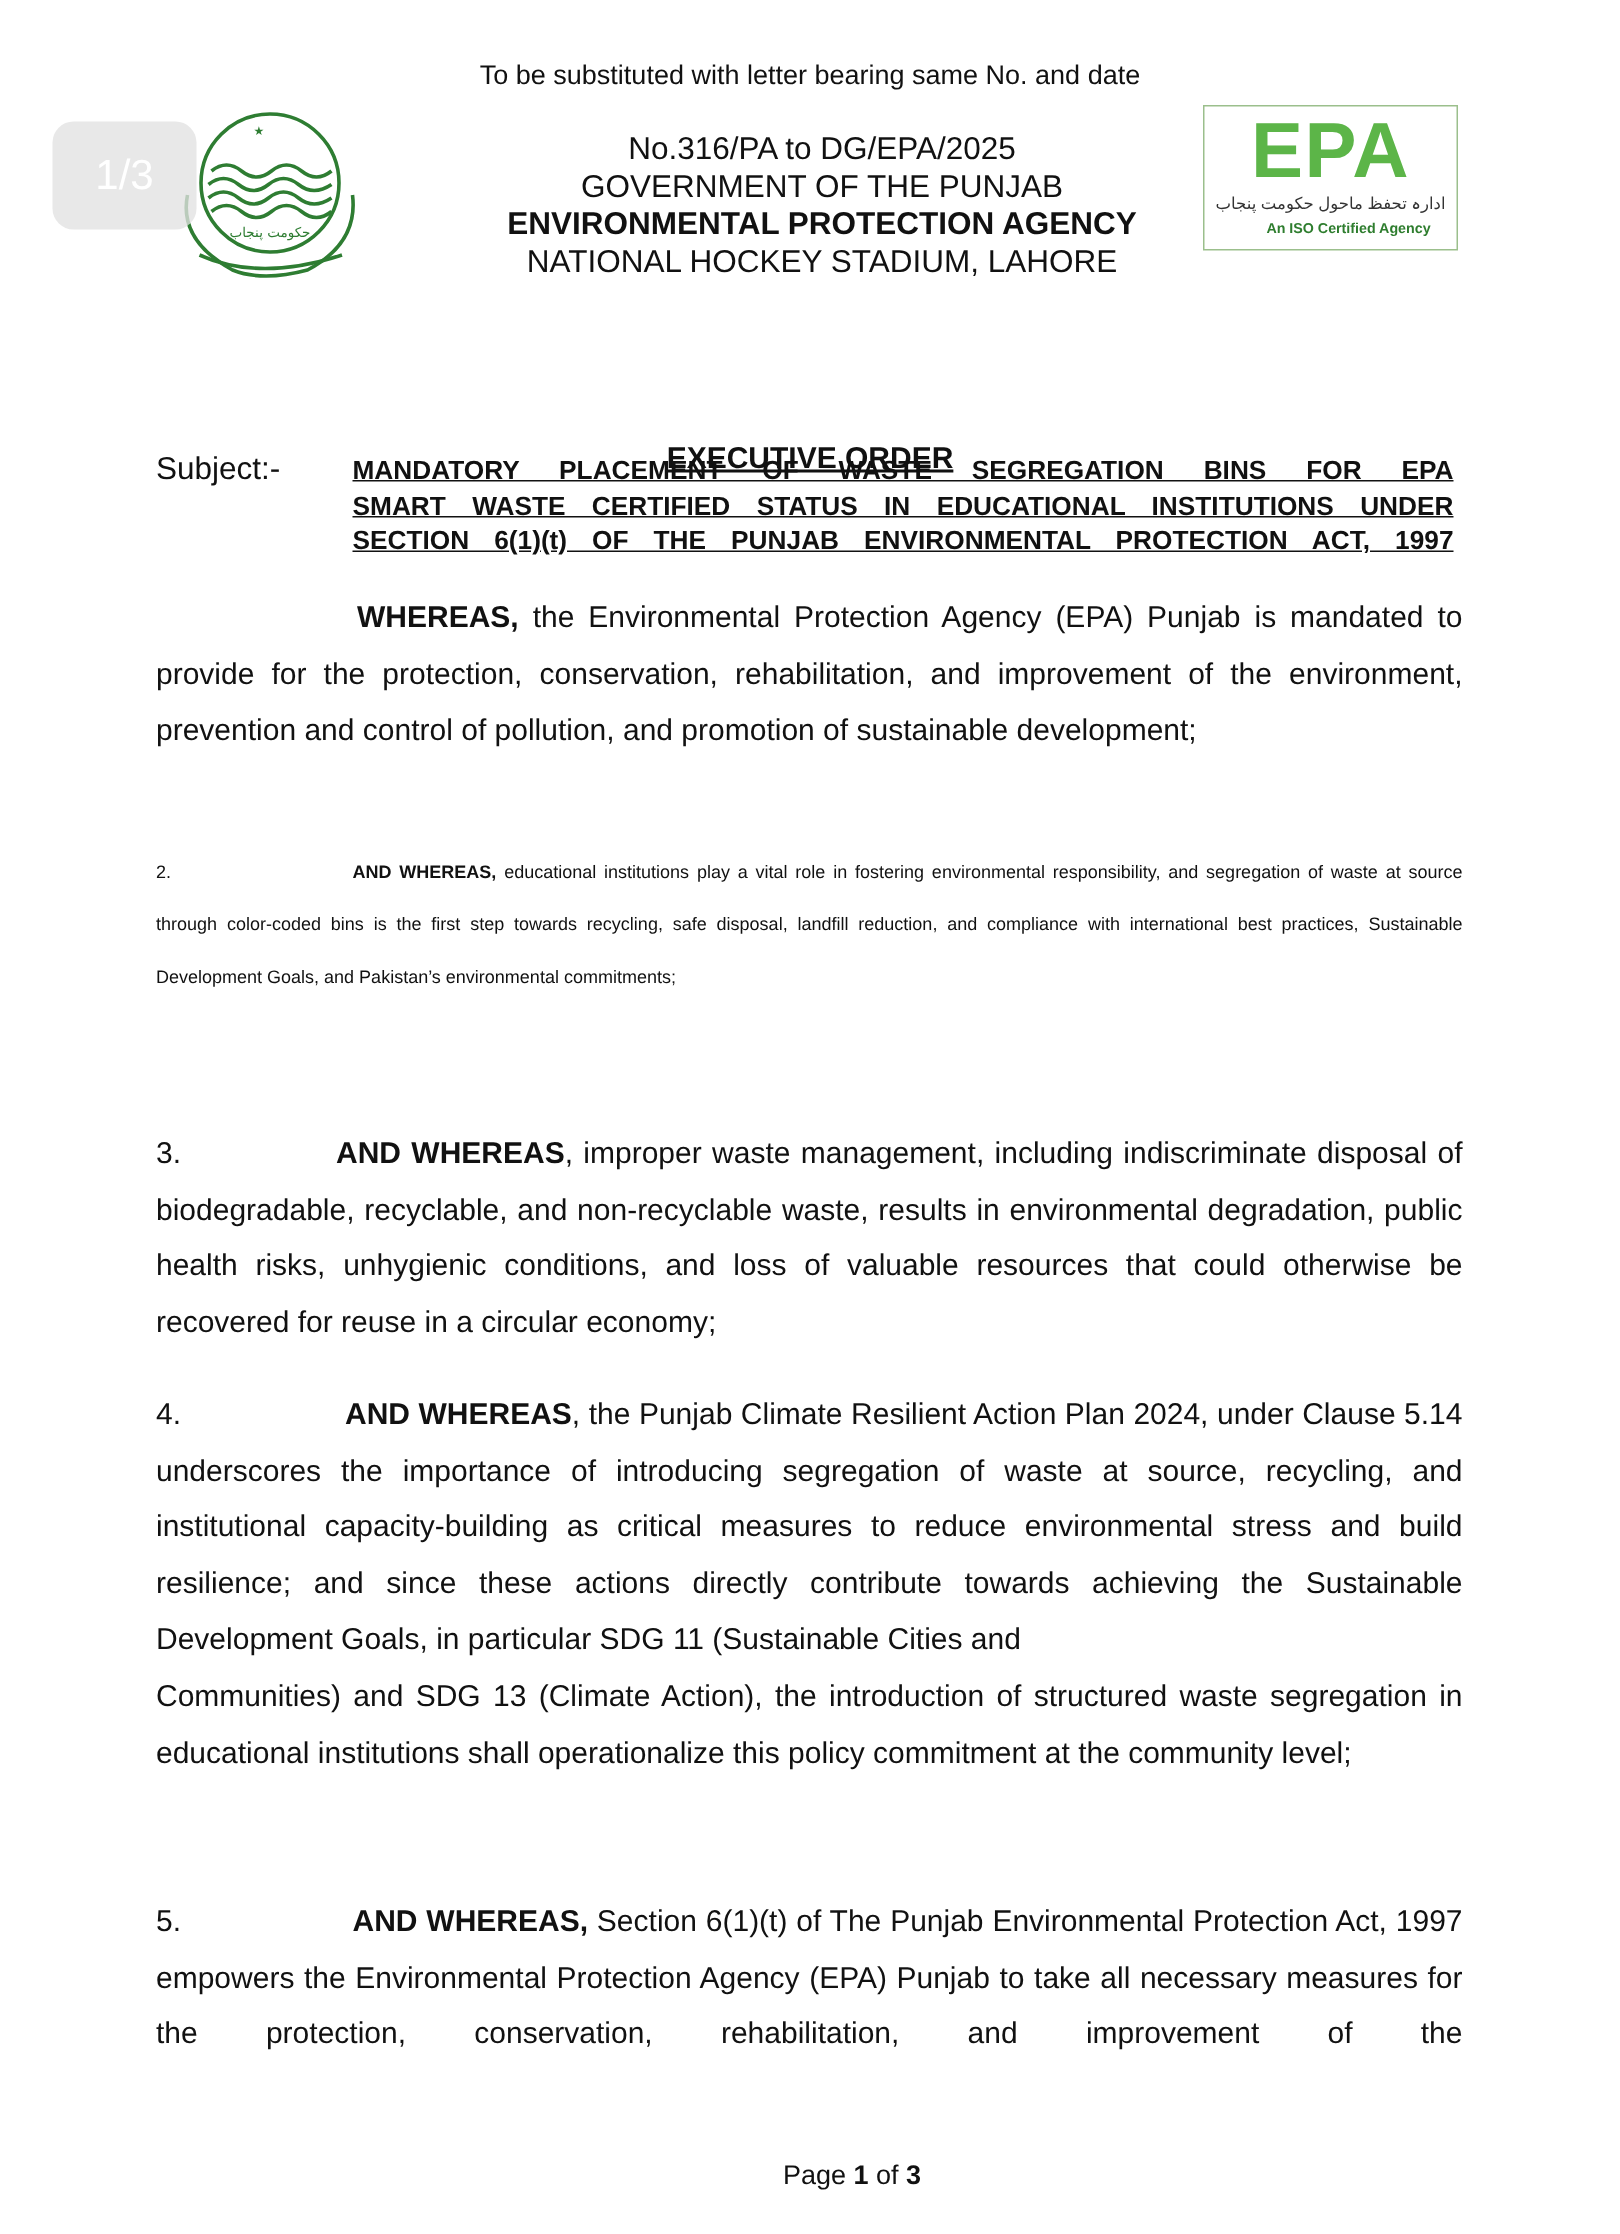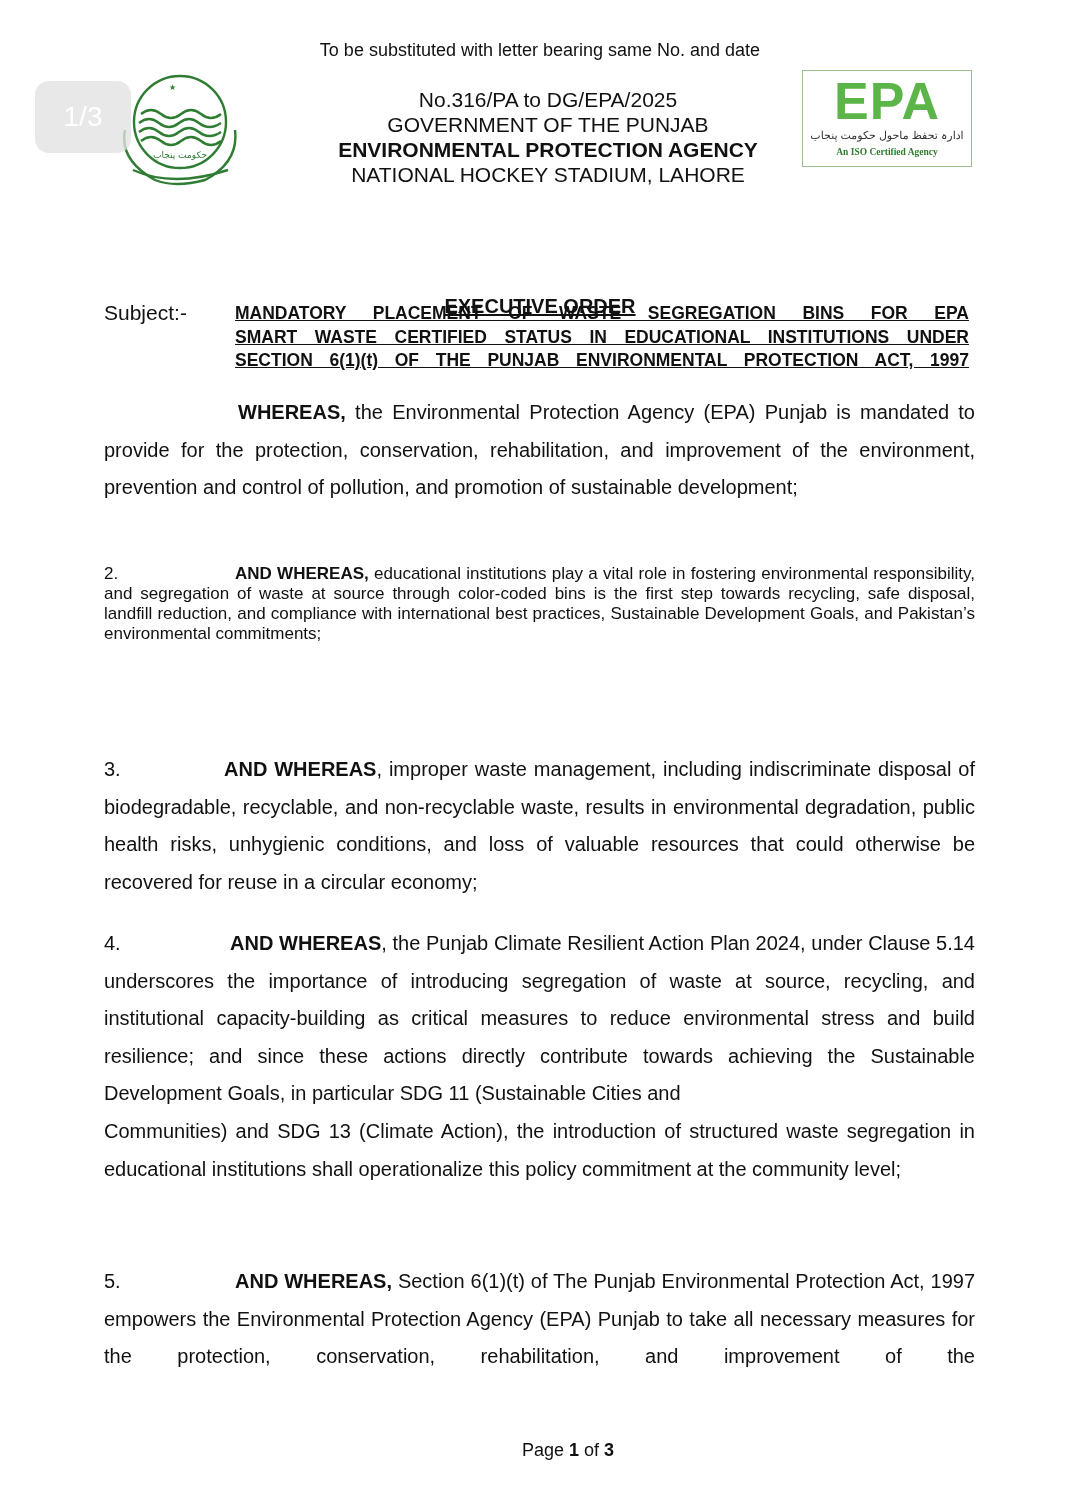--- a/index.html
+++ b/index.html
@@ -9,32 +9,32 @@
   .note { left: 0; width: 1080px; top: 40px; text-align: center; font-size: 18px; }
   .page-indicator { left: 35px; top: 81px; width: 96px; height: 72px; border-radius: 14px;
          background: rgba(225,225,225,0.78); color: #ffffff; font-size: 28px;
          display: flex; align-items: center; justify-content: center; }
   .seal { left: 113px; top: 70px; width: 135px; height: 118px; }
   .epa-logo { left: 802px; top: 70px; width: 170px; height: 97px; border: 1.5px solid #9bbf8c;
          box-sizing: border-box; background: #fff; }
   .epa-letters { position: absolute; left: 0; width: 100%; top: 2px; text-align: center;
          font-size: 52px; font-weight: bold; color: #5cb548; letter-spacing: 1px; line-height: 56px; }
   .epa-urdu { position: absolute; left: 0; width: 100%; top: 58px; text-align: center; font-size: 11px; color: #333; direction: rtl; }
-  .epa-iso { position: absolute; left: 0; width: 100%; top: 76px; text-align: center;
-         font-family: Liberation Serif, serif; font-weight: bold; font-size: 9.5px; color: #2e7d2e; }
+  .epa-iso { position: absolute; left: 12px; width: 100%; top: 76px; text-align: center;
+         font-family: Liberation Sans, sans-serif; font-weight: bold; font-size: 9.5px; color: #2e7d2e; }
   .hdr { left: 300px; width: 496px; text-align: center; font-size: 21px; line-height: 25px; top: 87px; }
   .hdr .b { font-weight: bold; }
   .title { left: 0; width: 1080px; top: 251px; text-align: center; font-weight: bold;
          font-size: 20px; text-decoration: underline; margin-top: 44px; }
   .subj-label { left: 104px; top: 301px; font-size: 21px; }
   .subj-text { left: 235px; top: 302px; width: 734px; font-weight: bold; font-size: 17.5px;
          line-height: 23.5px; text-decoration: underline; text-align: justify; text-align-last: justify; }
   .para { left: 104px; width: 871px; text-align: justify; }
   .p-lg { font-size: 20px; line-height: 37.5px; }
-  .p-sm { font-size: 17px; line-height: 20px; }
+  .p-sm { font-size: 12px; line-height: 35px; }
   .num { display: inline-block; }
   .b { font-weight: bold; }
   .footer { left: 0; width: 1080px; top: 1440px; text-align: center; font-size: 18px; padding-left: 28px; }
 </style>
 </head>
 <body>
 
 <div class="abs note">To be substituted with letter bearing same No. and date</div>
 
 <div class="abs seal">

